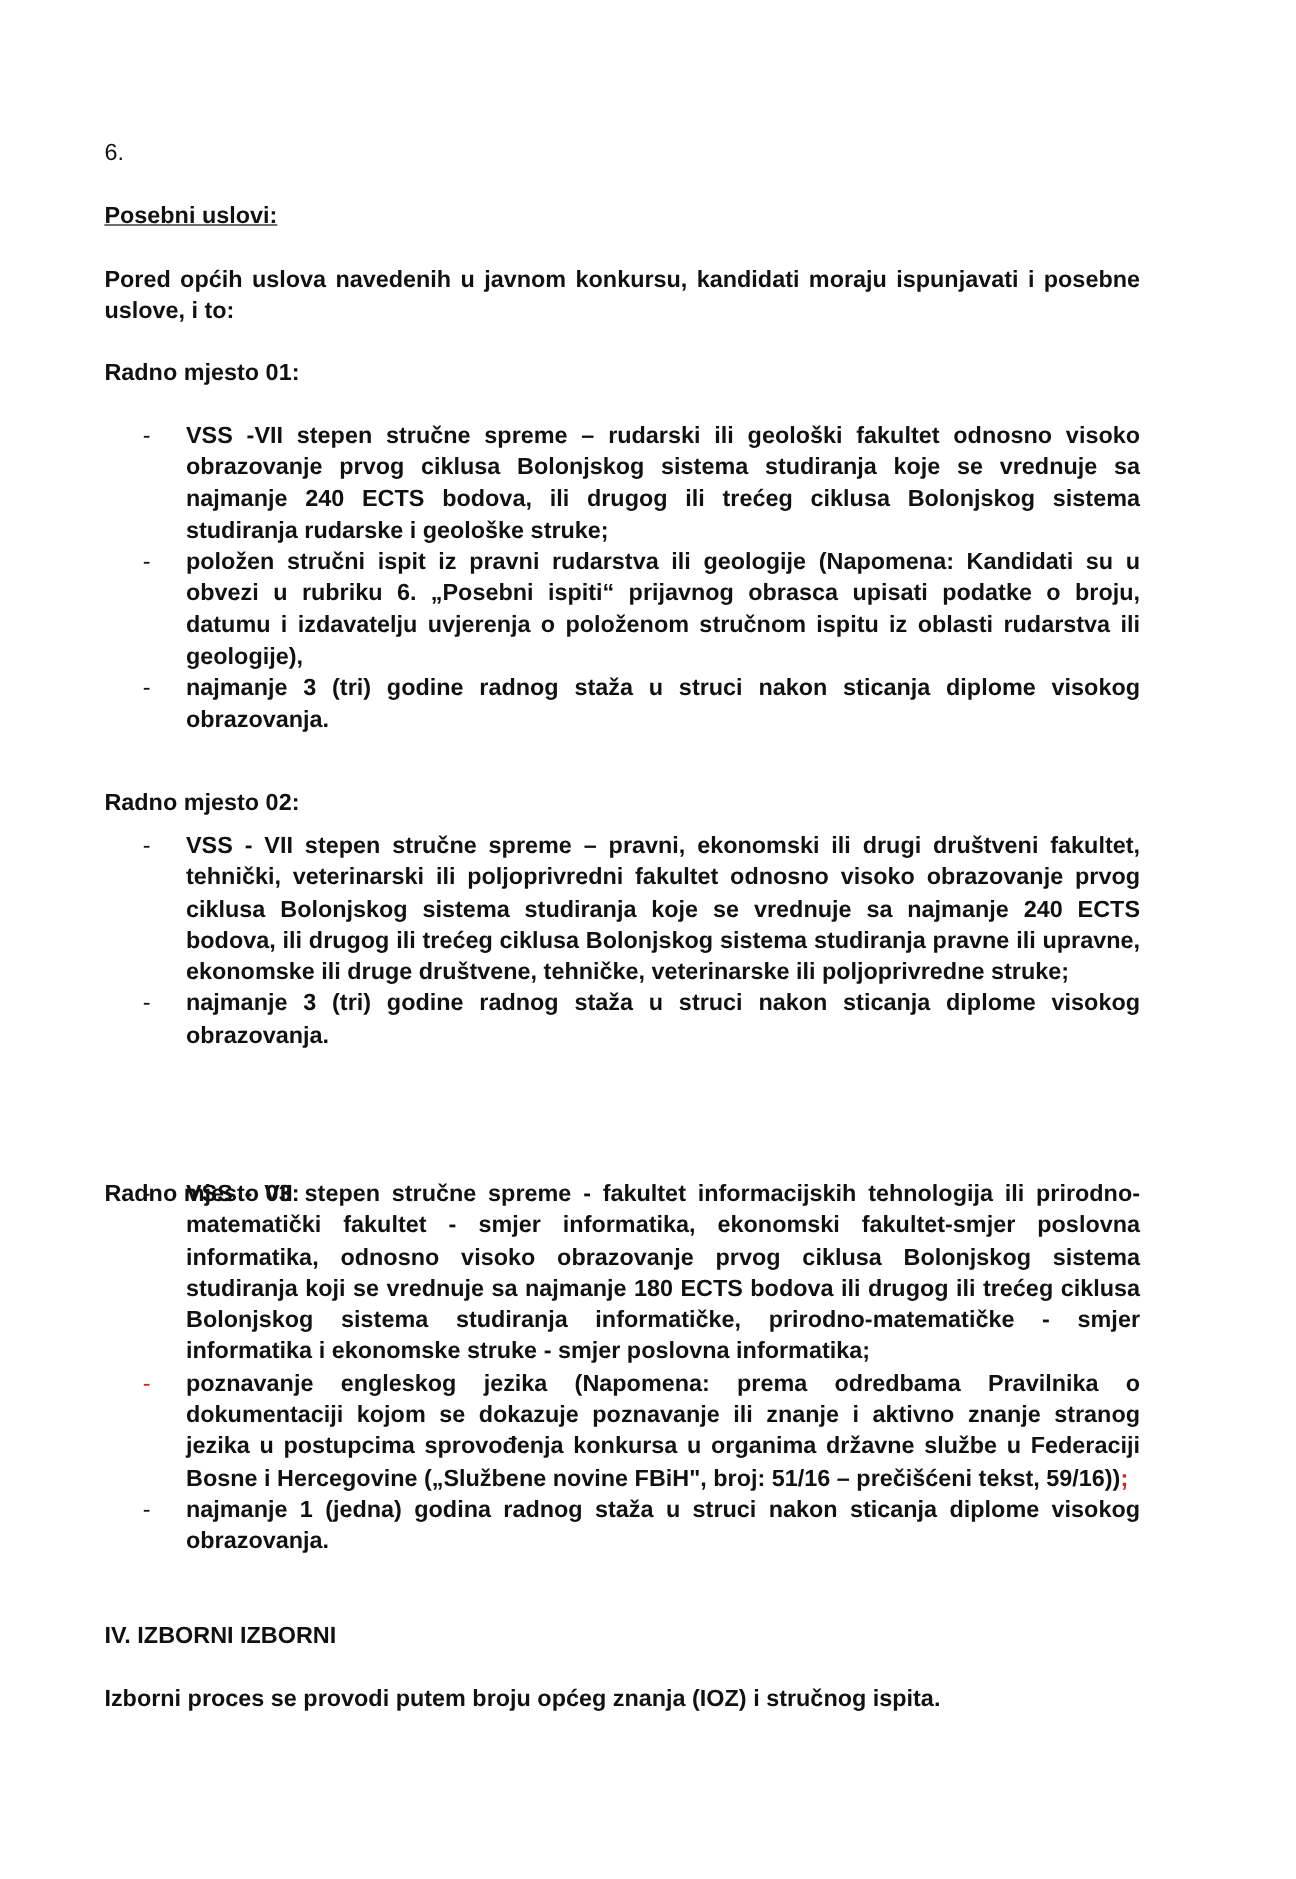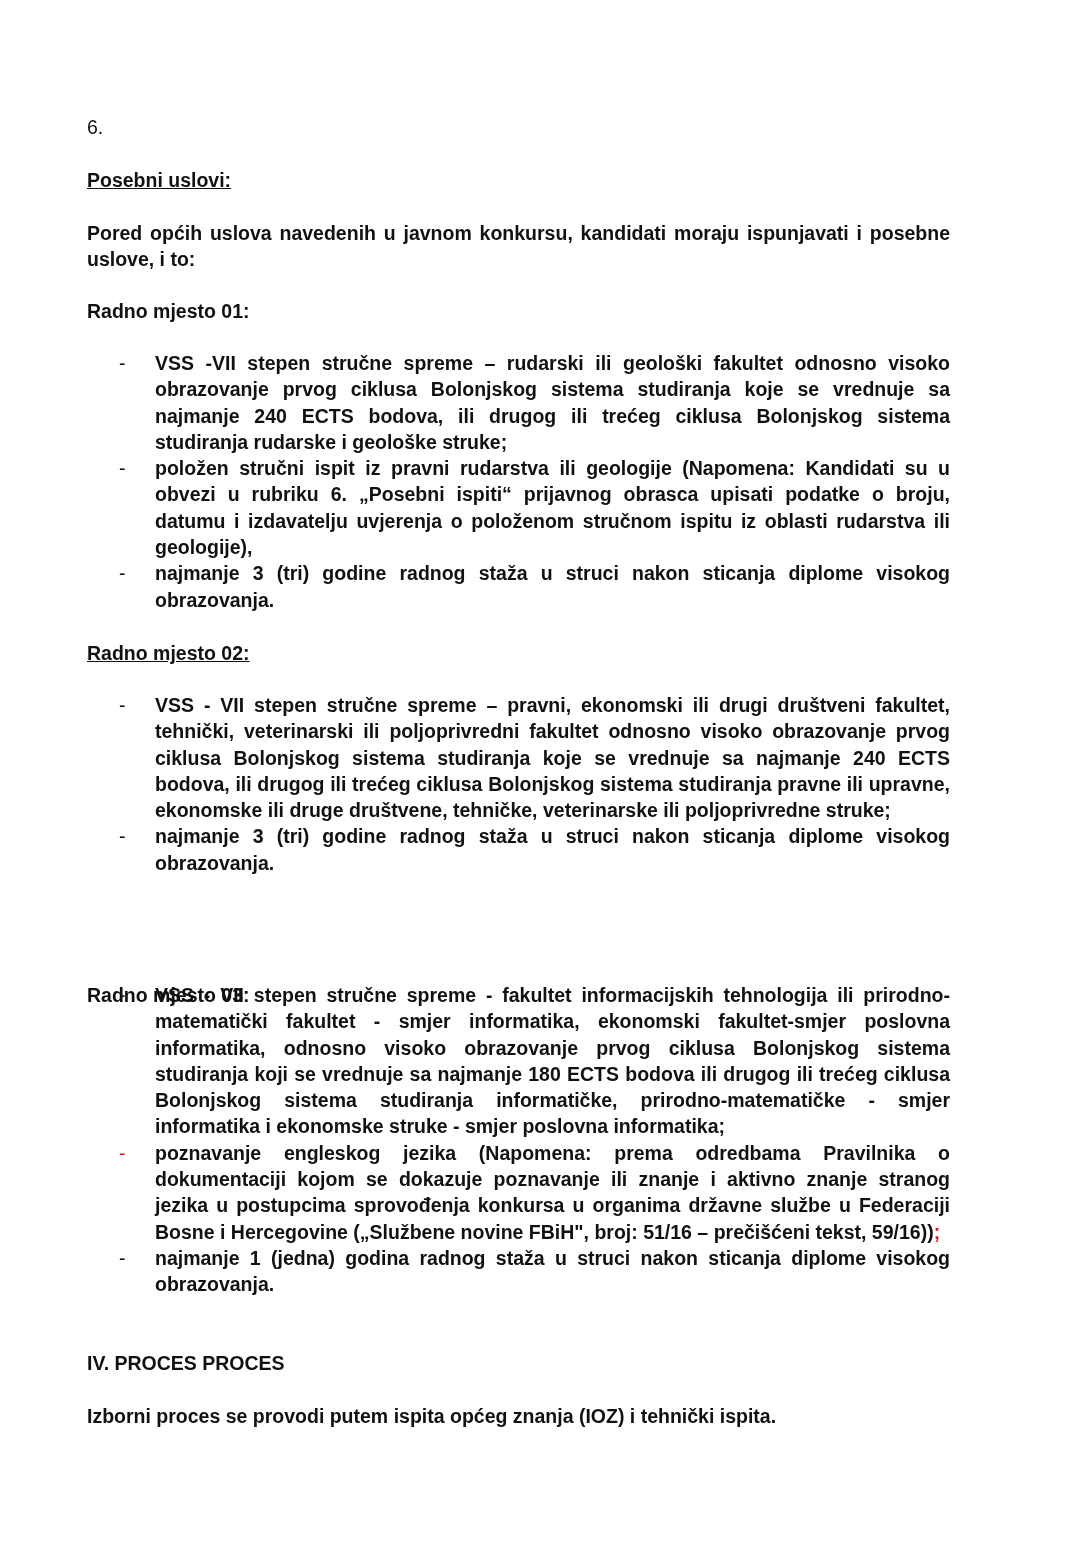--- a/index.html
+++ b/index.html
@@ -95,21 +95,21 @@
     <div class="item">
       <span class="dash">-</span>
       <span class="text"><span>položen stručni ispit iz pravni rudarstva ili geologije (</span><b>Napomena:</b><span> Kandidati su u obvezi u rubriku 6. „Posebni ispiti“ prijavnog obrasca upisati podatke o broju, datumu i izdavatelju uvjerenja o položenom stručnom ispitu iz oblasti rudarstva ili geologije),</span></span>
     </div>
     <div class="item">
       <span class="dash">-</span>
       <span class="text">najmanje 3 (tri)  godine radnog staža u struci nakon sticanja diplome visokog obrazovanja.</span>
     </div>
   </div>
 
-  <div class="block line bold" style="top:640px;text-decoration:underline;">Radno mjesto 02:</div>
+  <div class="block line bold" style="top:656px;">Radno mjesto 02:</div>
 
   <div class="list" style="top:692px;">
     <div class="item">
       <span class="dash">-</span>
       <span class="text">VSS - VII stepen stručne spreme – pravni, ekonomski ili drugi društveni fakultet, tehnički, veterinarski ili poljoprivredni fakultet odnosno visoko obrazovanje prvog ciklusa Bolonjskog sistema studiranja koje se vrednuje sa najmanje 240 ECTS bodova, ili drugog ili trećeg ciklusa Bolonjskog sistema studiranja pravne ili upravne, ekonomske ili druge društvene, tehničke, veterinarske ili poljoprivredne struke;</span>
     </div>
     <div class="item">
       <span class="dash">-</span>
       <span class="text">najmanje 3 (tri) godine radnog staža u struci nakon sticanja diplome visokog obrazovanja.</span>
     </div>
@@ -125,17 +125,17 @@
     <div class="item">
       <span class="dash red">-</span>
       <span class="text"><span>poznavanje engleskog jezika (</span><b>Napomena:</b><span> prema odredbama Pravilnika o dokumentaciji kojom se dokazuje poznavanje ili znanje i aktivno znanje stranog jezika u postupcima sprovođenja konkursa u organima državne službe u Federaciji Bosne i Hercegovine („Službene novine FBiH", broj: 51/16 – prečišćeni tekst, 59/16))</span><span class="red-text">;</span></span>
     </div>
     <div class="item">
       <span class="dash">-</span>
       <span class="text">najmanje 1 (jedna) godina radnog staža u struci nakon sticanja diplome visokog obrazovanja.</span>
     </div>
   </div>
 
-  <div class="block line bold" style="top:1350px;">IV. PROCES PROCES</div>
+  <div class="block line bold" style="top:1350px;">IV. IZBORNI IZBORNI</div>
 
-  <div class="block line bold" style="top:1403px;">Izborni proces se provodi putem ispita općeg znanja (IOZ) i tehnički ispita.</div>
+  <div class="block line bold" style="top:1403px;">Izborni proces se provodi putem broju općeg znanja (IOZ) i stručnog ispita.</div>
 
 </div>
 
 </body></html>

